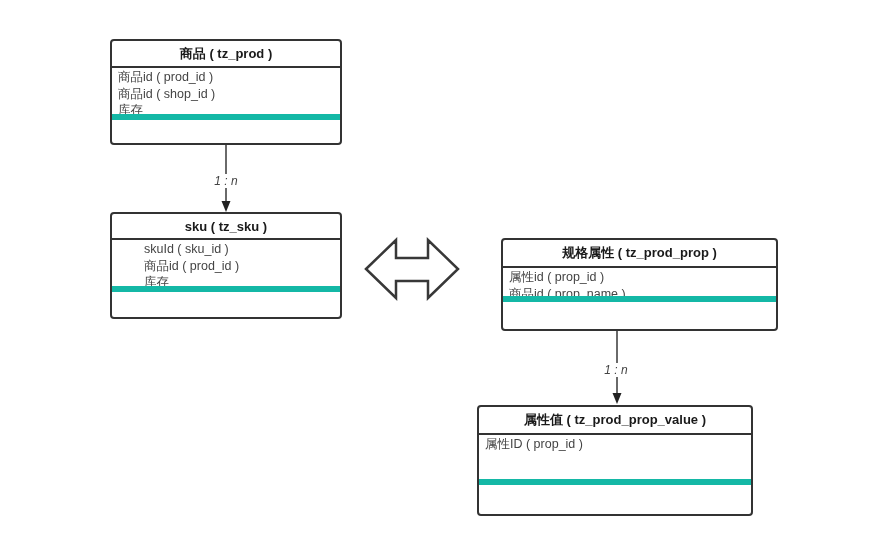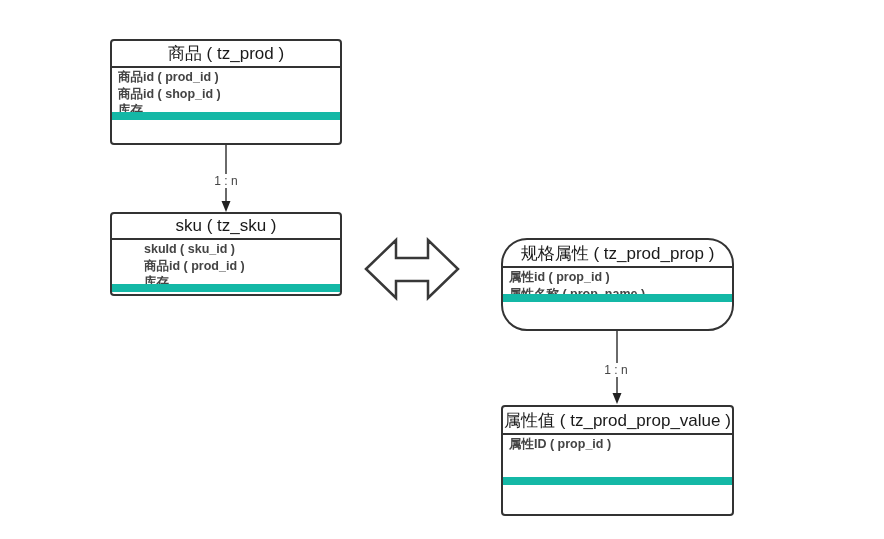--- a/index.html
+++ b/index.html
@@ -20,34 +20,33 @@
     box-sizing: border-box;
     border: 2px solid #333333;
     border-radius: 4px;
     background: #ffffff;
     display: flex;
     flex-direction: column;
   }
   .tbl-title {
     box-sizing: border-box;
     border-bottom: 2px solid #333333;
-    font-weight: normal;
-    font-size: 17px;
+    font-weight: bold;
+    font-size: 13px;
     color: #1a1a1a;
     display: flex;
     align-items: center;
     justify-content: center;
     white-space: nowrap;
   }
   .tbl-body {
     box-sizing: border-box;
-    border-bottom: 8px solid #14b8a6;
+    border-bottom: 6px solid #14b8a6;
     padding: 1px 6px 0 6px;
     overflow: hidden;
-    font-weight: bold;
   }
   .fld {
     font-size: 12.5px;
     line-height: 16.5px;
     color: #444444;
     white-space: nowrap;
   }
   .tbl-footer { flex: 1; }
   .edges {
     position: absolute;
@@ -57,20 +56,21 @@
     height: 539px;
   }
   .edge-label {
     position: absolute;
     transform: translate(-50%, -50%);
     background: #ffffff;
     padding: 0 3px;
     font-size: 12px;
     color: #444444;
     white-space: nowrap;
+    font-style: italic;
   }
 </style>
 </head>
 <body>
 
 <div class="canvas">
 
   <svg class="edges" width="884" height="539" viewBox="0 0 884 539">
 
     <g>
@@ -94,40 +94,40 @@
   <div class="tbl" style="left:110px; top:39px; width:232px; height:106px;">
     <div class="tbl-title" style="height:27px;">商品 ( tz_prod )</div>
     <div class="tbl-body" style="height:52px;">
       <div class="fld">商品id ( prod_id )</div>
       <div class="fld">商品id ( shop_id )</div>
       <div class="fld">库存</div>
     </div>
     <div class="tbl-footer"></div>
   </div>
 
-  <div class="tbl" style="left:110px; top:212px; width:232px; height:84px;">
+  <div class="tbl" style="left:110px; top:212px; width:232px; height:107px;">
     <div class="tbl-title" style="height:26px;">sku ( tz_sku )</div>
     <div class="tbl-body" style="height:52px;padding-left:32px;">
       <div class="fld">skuId ( sku_id )</div>
       <div class="fld">商品id ( prod_id )</div>
       <div class="fld">库存</div>
     </div>
     <div class="tbl-footer"></div>
   </div>
 
-  <div class="tbl" style="left:501px; top:238px; width:233px; height:93px;border-radius:26px;">
+  <div class="tbl" style="left:501px; top:238px; width:277px; height:93px;">
     <div class="tbl-title" style="height:28px;">规格属性 ( tz_prod_prop )</div>
     <div class="tbl-body" style="height:34px;">
       <div class="fld">属性id ( prop_id )</div>
-      <div class="fld">属性名称 ( prop_name )</div>
+      <div class="fld">商品id ( prop_name )</div>
     </div>
     <div class="tbl-footer"></div>
   </div>
 
-  <div class="tbl" style="left:501px; top:405px; width:233px; height:111px;">
+  <div class="tbl" style="left:477px; top:405px; width:276px; height:111px;">
     <div class="tbl-title" style="height:28px;">属性值 ( tz_prod_prop_value )</div>
     <div class="tbl-body" style="height:50px;">
       <div class="fld">属性ID ( prop_id )</div>
     </div>
     <div class="tbl-footer"></div>
   </div>
 
 </div>
 
 </body></html>

